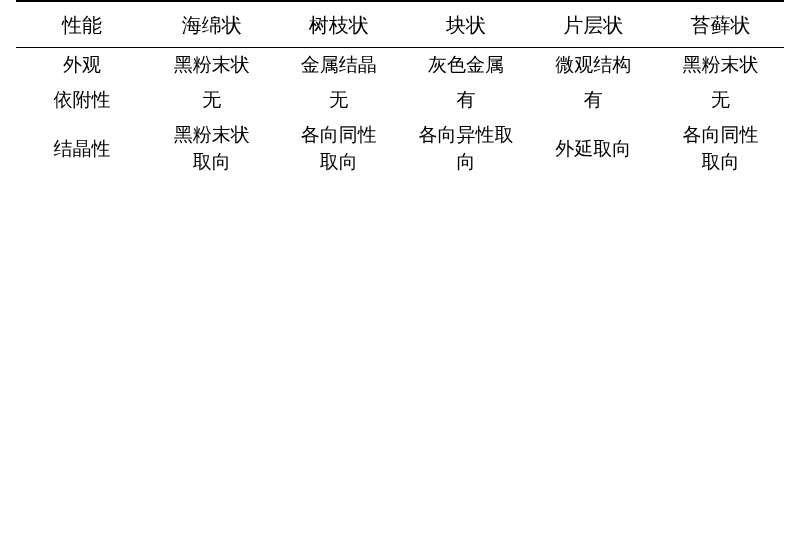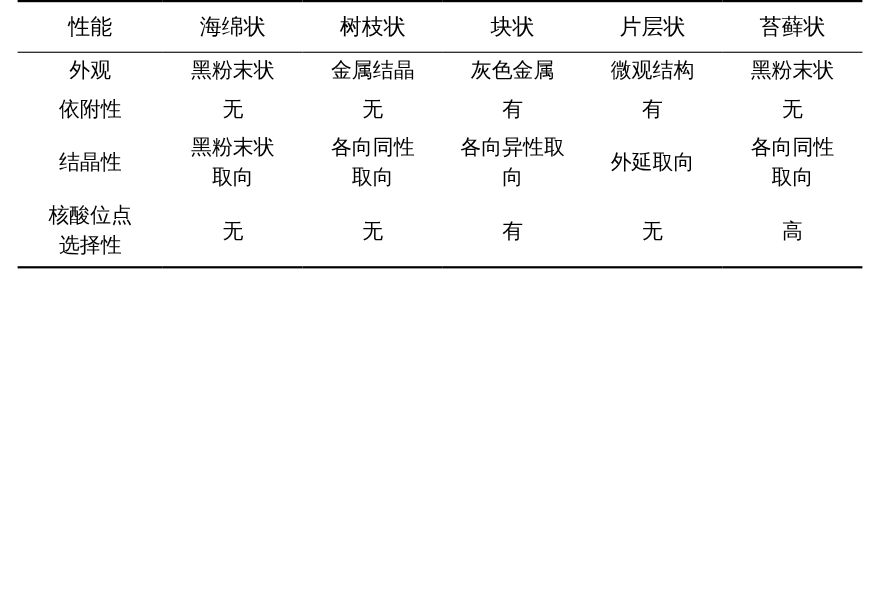--- a/index.html
+++ b/index.html
@@ -136,36 +136,15 @@
             <span>向</span>
           </td>
           <td class="cell-lines">
             <span>外延取向</span>
           </td>
           <td class="cell-lines">
             <span>各向同性</span>
             <span>取向</span>
           </td>
         </tr>
-        <tr class="last-row">
-          <td class="row-label cell-lines">
-            <span>核酸位点</span>
-            <span>选择性</span>
-          </td>
-          <td class="cell-lines">
-            <span>无</span>
-          </td>
-          <td class="cell-lines">
-            <span>无</span>
-          </td>
-          <td class="cell-lines">
-            <span>有</span>
-          </td>
-          <td class="cell-lines">
-            <span>无</span>
-          </td>
-          <td class="cell-lines">
-            <span>高</span>
-          </td>
-        </tr>
       </tbody>
   </table>
 </div>
 
 </body></html>

